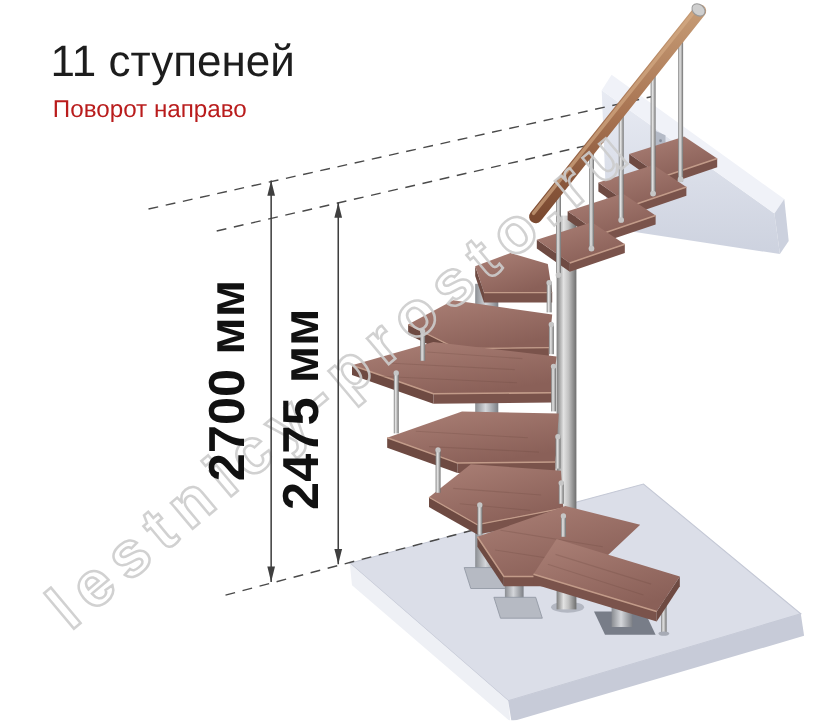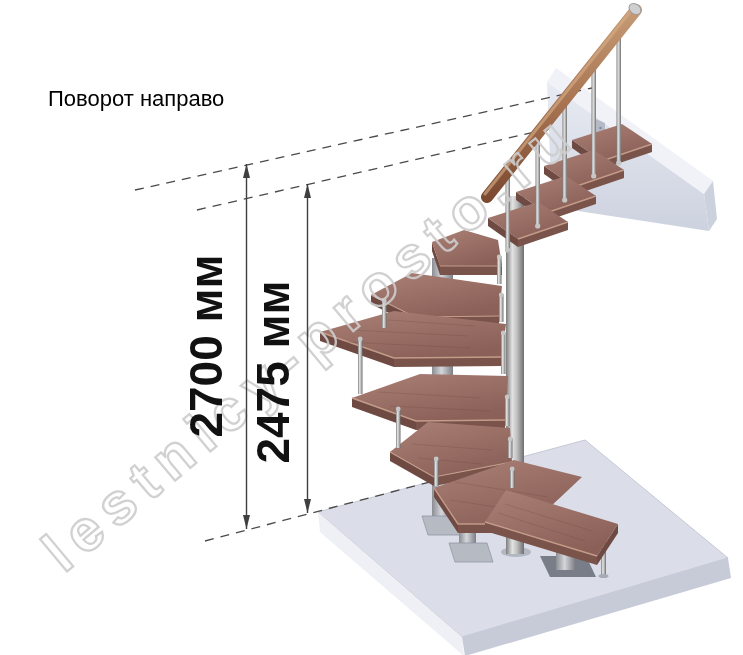--- a/index.html
+++ b/index.html
@@ -10,21 +10,21 @@
     overflow:hidden;
     font-family:"Liberation Sans", sans-serif;
   }
   .title{
     position:absolute;left:46px;top:34px;
     font-size:40px;line-height:1.1;color:#1d1d1d;
     letter-spacing:0px;white-space:nowrap;
   }
   .subtitle{
     position:absolute;left:48px;top:86px;
-    font-size:22px;color:#000000;white-space:nowrap;
+    font-size:22px;color:#b91c1c;white-space:nowrap;
   }
   .scene{position:absolute;left:0;top:0;}
   .dimtext{
     font-family:"Liberation Sans", sans-serif;
     font-weight:bold;font-size:46px;fill:#111111;
   }
   .wm{
     font-family:"Liberation Sans", sans-serif;
     font-weight:bold;font-size:58px;
     fill:none;stroke:#cdcdcd;stroke-width:2.3px;
@@ -260,14 +260,15 @@
       <text class="dimtext" text-anchor="middle" transform="translate(222,346) rotate(-90)">2700 мм</text>
     </g>
     <g>
       <line x1="307.5" y1="184" x2="307.5" y2="513" stroke="#3f3f3f" stroke-width="1.4"></line>
       <polygon points="307.5,184 304,198 311,198" fill="#3f3f3f"></polygon>
       <polygon points="307.5,513 304,499 311,499" fill="#3f3f3f"></polygon>
       <text class="dimtext" text-anchor="middle" transform="translate(289,372) rotate(-90)">2475 мм</text>
     </g>
   </svg>
 
+  <div class="title">11 ступеней</div>
   <div class="subtitle">Поворот направо</div>
 </div>
 
 </body></html>

